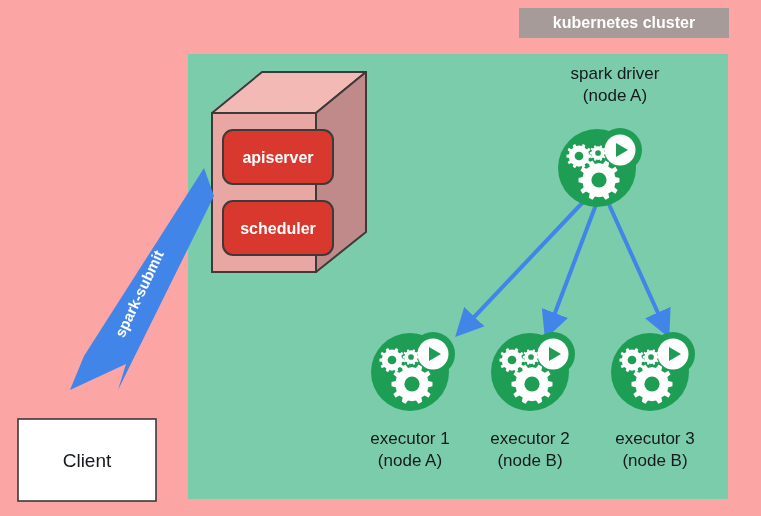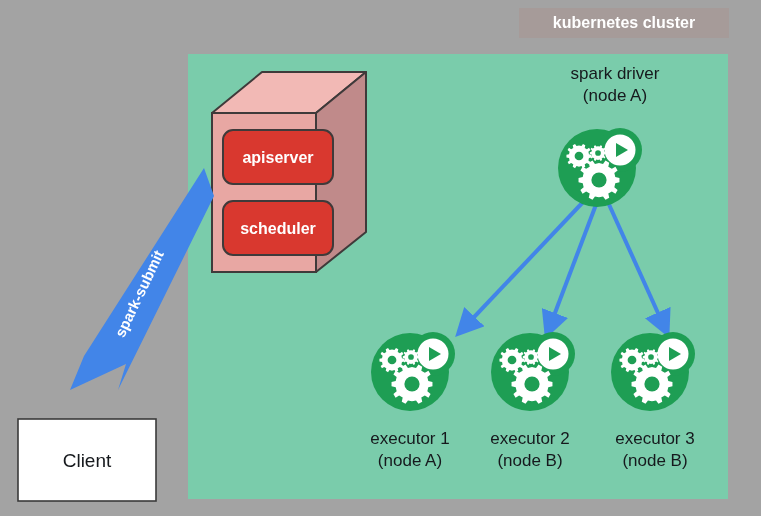--- a/index.html
+++ b/index.html
@@ -10,21 +10,21 @@
   body {
     width: 761px;
     height: 516px;
     overflow: hidden;
     font-family: "Liberation Sans", sans-serif;
   }
   #stage {
     position: relative;
     width: 761px;
     height: 516px;
-    background: #a3a3a3;
+    background: #fca5a5;
   }
   svg.diagram {
     position: absolute;
     top: 0;
     left: 0;
     width: 761px;
     height: 516px;
   }
   .lbl-plain {
     font-family: "Liberation Sans", sans-serif;

